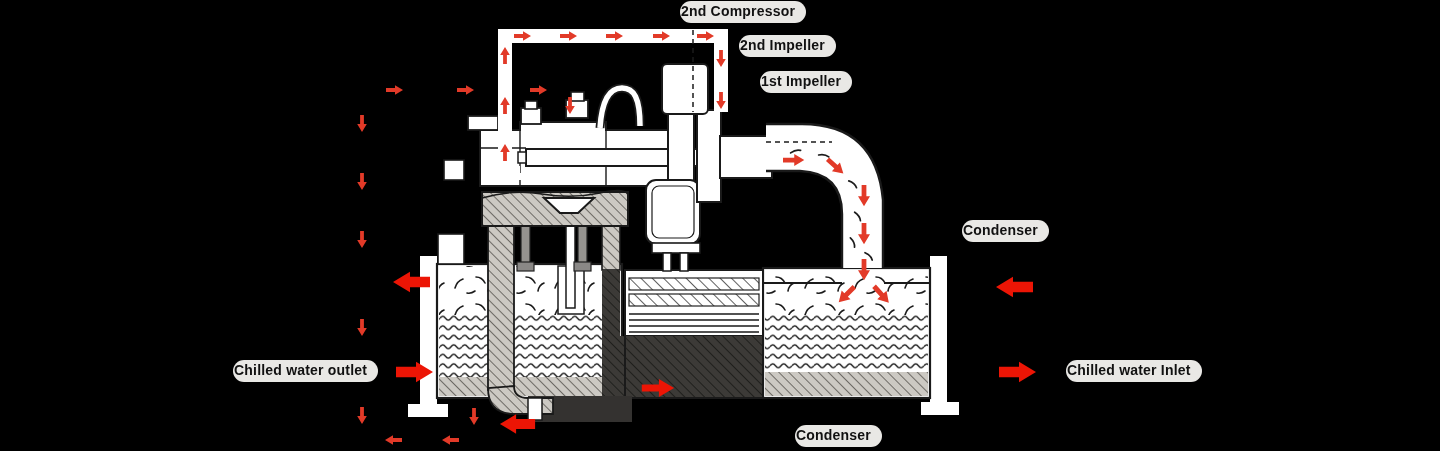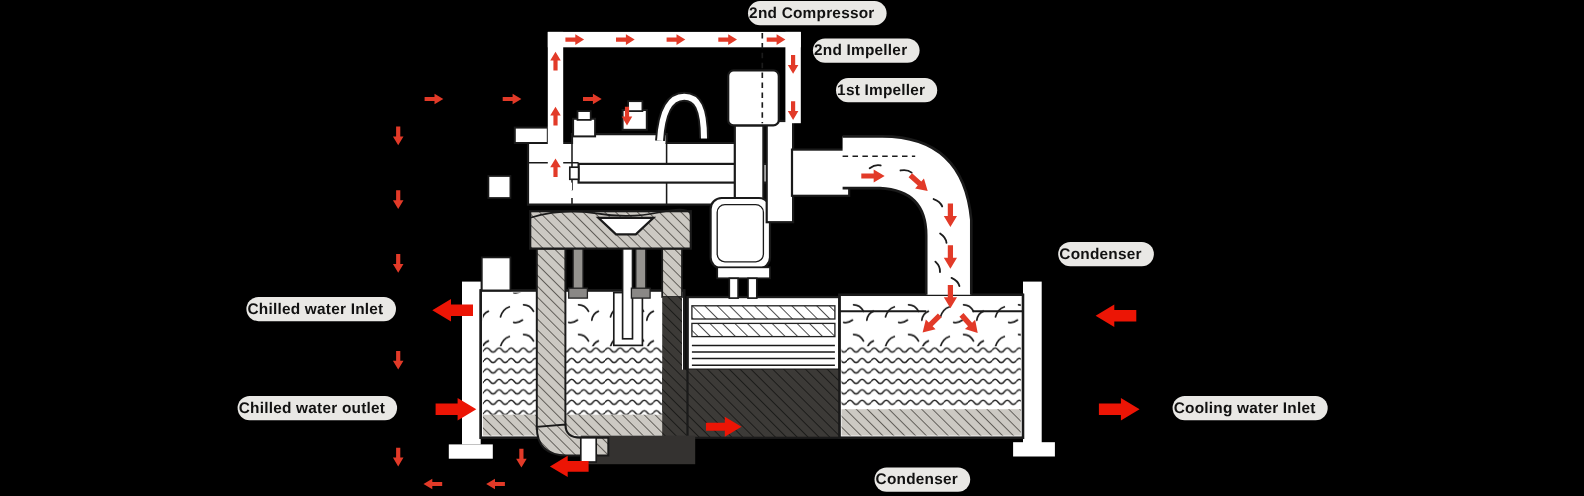--- a/index.html
+++ b/index.html
@@ -181,18 +181,17 @@
     <use href="#bigarw" class="big" transform="translate(414 372)"></use>
     <use href="#bigarw" class="big" transform="translate(1015 287) rotate(180)"></use>
     <use href="#bigarw" class="big" transform="translate(1017 372)"></use>
   </g>
 </svg>
 
 <div class="pill" style="left:680px;top:1px;">2nd Compressor</div>
 <div class="pill" style="left:739px;top:35px;">2nd Impeller</div>
 <div class="pill" style="left:760px;top:71px;text-align:right;">1st Impeller</div>
 <div class="pill" style="left:962px;top:220px;">Condenser</div>
-<div class="pill" style="left:224px;top:270px;">Chilled water Inlet</div>
-<div class="pill" style="left:216px;top:360px;">Chilled water outlet</div>
-<div class="pill" style="left:1066px;top:360px;">Cooling water Inlet</div>
+<div class="pill" style="left:233px;top:360px;">Chilled water outlet</div>
+<div class="pill" style="left:1066px;top:360px;">Chilled water Inlet</div>
 <div class="pill" style="left:795px;top:425px;">Condenser</div>
 
 </div>
 
 </body></html>

